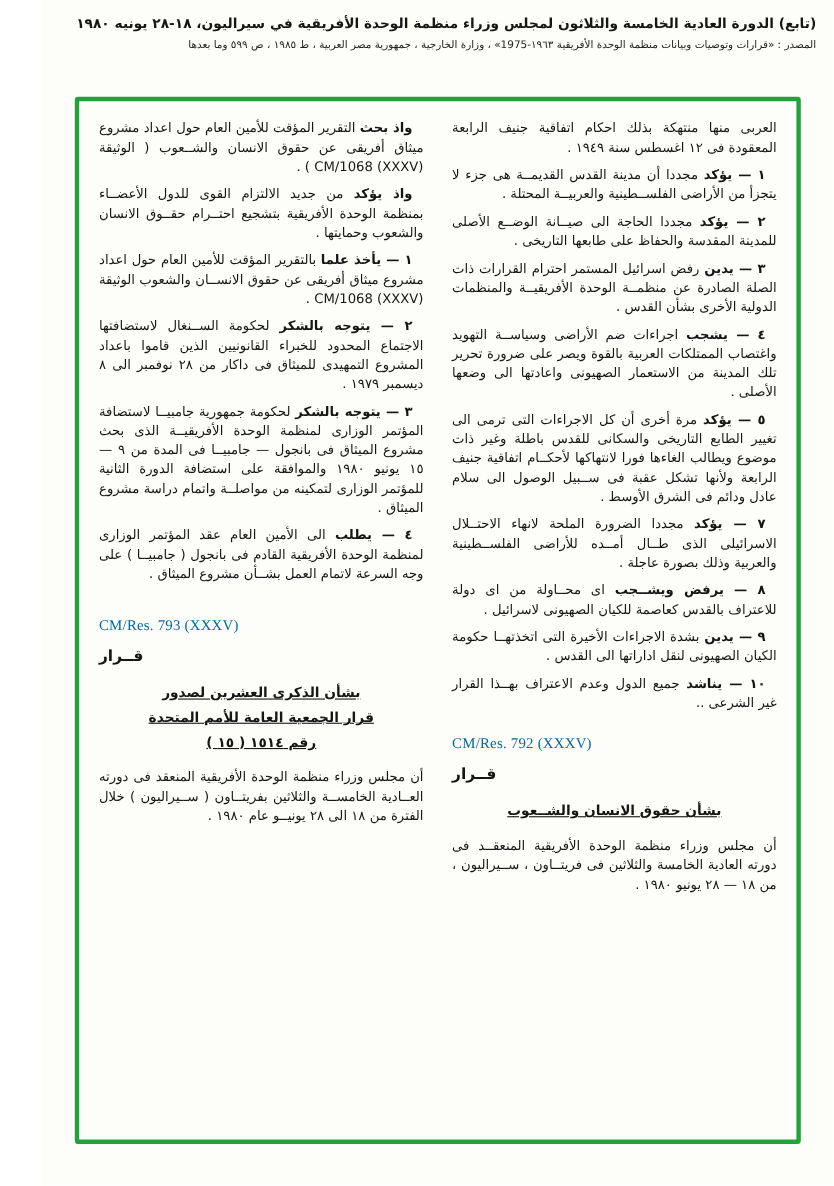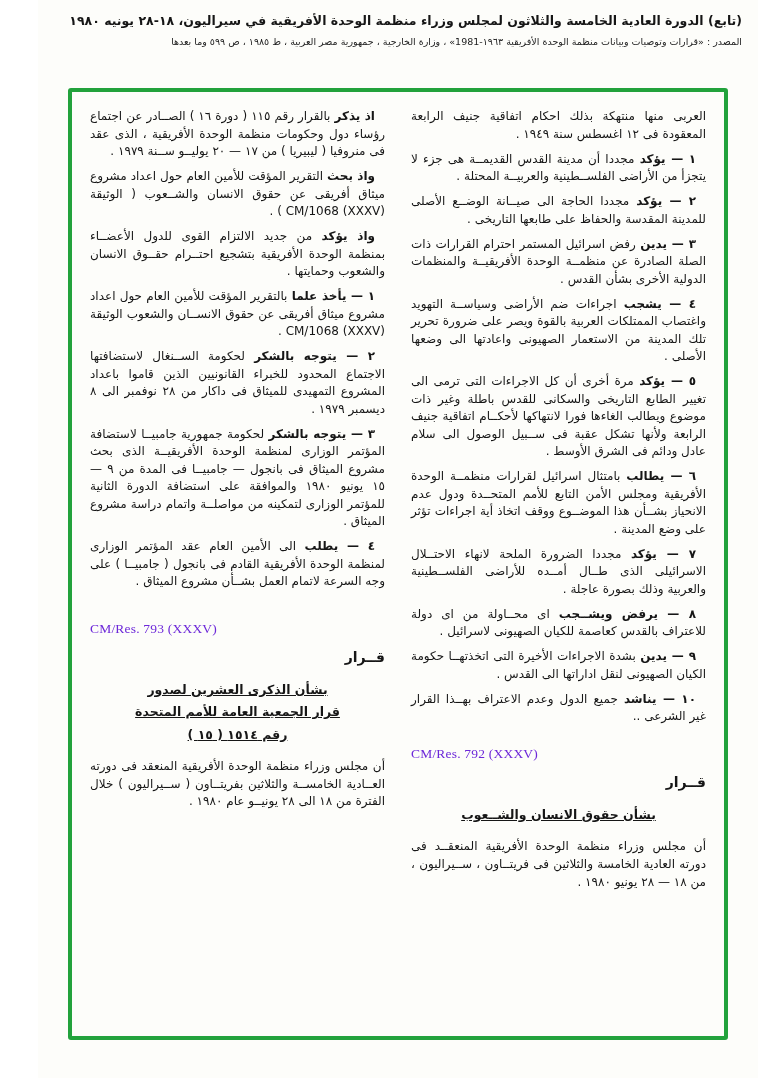--- a/index.html
+++ b/index.html
@@ -40,25 +40,25 @@
   }
   .para .lead { font-weight:bold; }
   .no-indent { text-indent:0; }
   .ref {
     direction:ltr;
     text-align:left;
     font-family:"Liberation Serif", serif;
     font-size:13.5px;
     letter-spacing:0.2px;
     margin:20px 0 12px 0;
-    color:#6d28d9;
+    color:#0369a1;
   }
   .ref-left { margin-top:30px; }
   .res-title {
-    text-align:right;
+    text-align:left;
     font-size:14px;
     font-weight:bold;
     margin:12px 0 14px 0;
   }
   .res-subject {
     text-align:center;
     font-size:12.5px;
     font-weight:bold;
     line-height:1.8;
     margin:0 0 12px 0;
@@ -75,46 +75,44 @@
     color:#161616;
   }
 </style>
 </head>
 <body>
 
 <div class="page">
 
   <header class="hdr">
     <div class="hdr-line1">(تابع) الدورة العادية الخامسة والثلاثون لمجلس وزراء منظمة الوحدة الأفريقية في سيراليون، ١٨-٢٨ يونيه ١٩٨٠</div>
-    <div class="hdr-line2">المصدر : «قرارات وتوصيات وبيانات منظمة الوحدة الأفريقية ١٩٦٣-1981» ، وزارة الخارجية ، جمهورية مصر العربية ، ط ١٩٨٥ ، ص ٥٩٩ وما بعدها</div>
+    <div class="hdr-line2">المصدر : «قرارات وتوصيات وبيانات منظمة الوحدة الأفريقية ١٩٦٣-1975» ، وزارة الخارجية ، جمهورية مصر العربية ، ط ١٩٨٥ ، ص ٥٩٩ وما بعدها</div>
   </header>
 
   <div class="frame" style="border-color: rgb(34, 162, 60);">
 
     <section class="col">
       <p class="para no-indent"><b class="lead"></b><span>العربى منها منتهكة بذلك احكام اتفاقية جنيف الرابعة المعقودة فى ١٢ اغسطس سنة ١٩٤٩ .</span></p>
       <p class="para"><b class="lead">١ — يؤكد</b><span> مجددا أن مدينة القدس القديمــة هى جزء لا يتجزأ من الأراضى الفلســطينية والعربيــة المحتلة .</span></p>
       <p class="para"><b class="lead">٢ — يؤكد</b><span> مجددا الحاجة الى صيــانة الوضــع الأصلى للمدينة المقدسة والحفاظ على طابعها التاريخى .</span></p>
       <p class="para"><b class="lead">٣ — يدين</b><span> رفض اسرائيل المستمر احترام القرارات ذات الصلة الصادرة عن منظمــة الوحدة الأفريقيــة والمنظمات الدولية الأخرى بشأن القدس .</span></p>
       <p class="para"><b class="lead">٤ — يشجب</b><span> اجراءات ضم الأراضى وسياســة التهويد واغتصاب الممتلكات العربية بالقوة ويصر على ضرورة تحرير تلك المدينة من الاستعمار الصهيونى واعادتها الى وضعها الأصلى .</span></p>
       <p class="para"><b class="lead">٥ — يؤكد</b><span> مرة أخرى أن كل الاجراءات التى ترمى الى تغيير الطابع التاريخى والسكانى للقدس باطلة وغير ذات موضوع ويطالب الغاءها فورا لانتهاكها لأحكــام اتفاقية جنيف الرابعة ولأنها تشكل عقبة فى ســبيل الوصول الى سلام عادل ودائم فى الشرق الأوسط .</span></p>
-      <p class="para"><b class="lead">٦ — يطالب</b><span> بامتثال اسرائيل لقرارات منظمــة الوحدة الأفريقية ومجلس الأمن التابع للأمم المتحــدة ودول عدم الانحياز بشــأن هذا الموضــوع ووقف اتخاذ أية اجراءات تؤثر على وضع المدينة .</span></p>
       <p class="para"><b class="lead">٧ — يؤكد</b><span> مجددا الضرورة الملحة لانهاء الاحتــلال الاسرائيلى الذى طــال أمــده للأراضى الفلســطينية والعربية وذلك بصورة عاجلة .</span></p>
       <p class="para"><b class="lead">٨ — يرفض ويشــجب</b><span> اى محــاولة من اى دولة للاعتراف بالقدس كعاصمة للكيان الصهيونى لاسرائيل .</span></p>
       <p class="para"><b class="lead">٩ — يدين</b><span> بشدة الاجراءات الأخيرة التى اتخذتهــا حكومة الكيان الصهيونى لنقل اداراتها الى القدس .</span></p>
       <p class="para"><b class="lead">١٠ — يناشد</b><span> جميع الدول وعدم الاعتراف بهــذا القرار غير الشرعى ..</span></p>
 
       <div class="ref">CM/Res. 792 (XXXV)</div>
       <h2 class="res-title">قــرار</h2>
       <h3 class="res-subject">بشأن حقوق الانسان والشــعوب</h3>
       <p class="para closing no-indent"><b class="lead"></b><span>أن مجلس وزراء منظمة الوحدة الأفريقية المنعقــد فى دورته العادية الخامسة والثلاثين فى فريتــاون ، ســيراليون ، من ١٨ — ٢٨ يونيو ١٩٨٠ .</span></p>
     </section>
 
     <section class="col">
-      <p class="para"><b class="lead">اذ يذكر</b><span> بالقرار رقم ١١٥ ( دورة ١٦ ) الصــادر عن اجتماع رؤساء دول وحكومات منظمة الوحدة الأفريقية ، الذى عقد فى منروفيا ( ليبيريا ) من ١٧ — ٢٠ يوليــو ســنة ١٩٧٩ .</span></p>
       <p class="para"><b class="lead">واذ بحث</b><span> التقرير المؤقت للأمين العام حول اعداد مشروع ميثاق أفريقى عن حقوق الانسان والشــعوب ( الوثيقة CM/1068 (XXXV) ) .</span></p>
       <p class="para"><b class="lead">واذ يؤكد</b><span> من جديد الالتزام القوى للدول الأعضــاء بمنظمة الوحدة الأفريقية بتشجيع احتــرام حقــوق الانسان والشعوب وحمايتها .</span></p>
       <p class="para"><b class="lead">١ — يأخذ علما</b><span> بالتقرير المؤقت للأمين العام حول اعداد مشروع ميثاق أفريقى عن حقوق الانســان والشعوب الوثيقة CM/1068 (XXXV) .</span></p>
       <p class="para"><b class="lead">٢ — يتوجه بالشكر</b><span> لحكومة الســنغال لاستضافتها الاجتماع المحدود للخبراء القانونيين الذين قاموا باعداد المشروع التمهيدى للميثاق فى داكار من ٢٨ نوفمبر الى ٨ ديسمبر ١٩٧٩ .</span></p>
       <p class="para"><b class="lead">٣ — يتوجه بالشكر</b><span> لحكومة جمهورية جامبيــا لاستضافة المؤتمر الوزارى لمنظمة الوحدة الأفريقيــة الذى بحث مشروع الميثاق فى بانجول — جامبيــا فى المدة من ٩ — ١٥ يونيو ١٩٨٠ والموافقة على استضافة الدورة الثانية للمؤتمر الوزارى لتمكينه من مواصلــة واتمام دراسة مشروع الميثاق .</span></p>
       <p class="para"><b class="lead">٤ — يطلب</b><span> الى الأمين العام عقد المؤتمر الوزارى لمنظمة الوحدة الأفريقية القادم فى بانجول ( جامبيــا ) على وجه السرعة لاتمام العمل بشــأن مشروع الميثاق .</span></p>
 
       <div class="ref ref-left">CM/Res. 793 (XXXV)</div>
       <h2 class="res-title">قــرار</h2>
       <h3 class="res-subject">بشأن الذكرى العشرين لصدور

